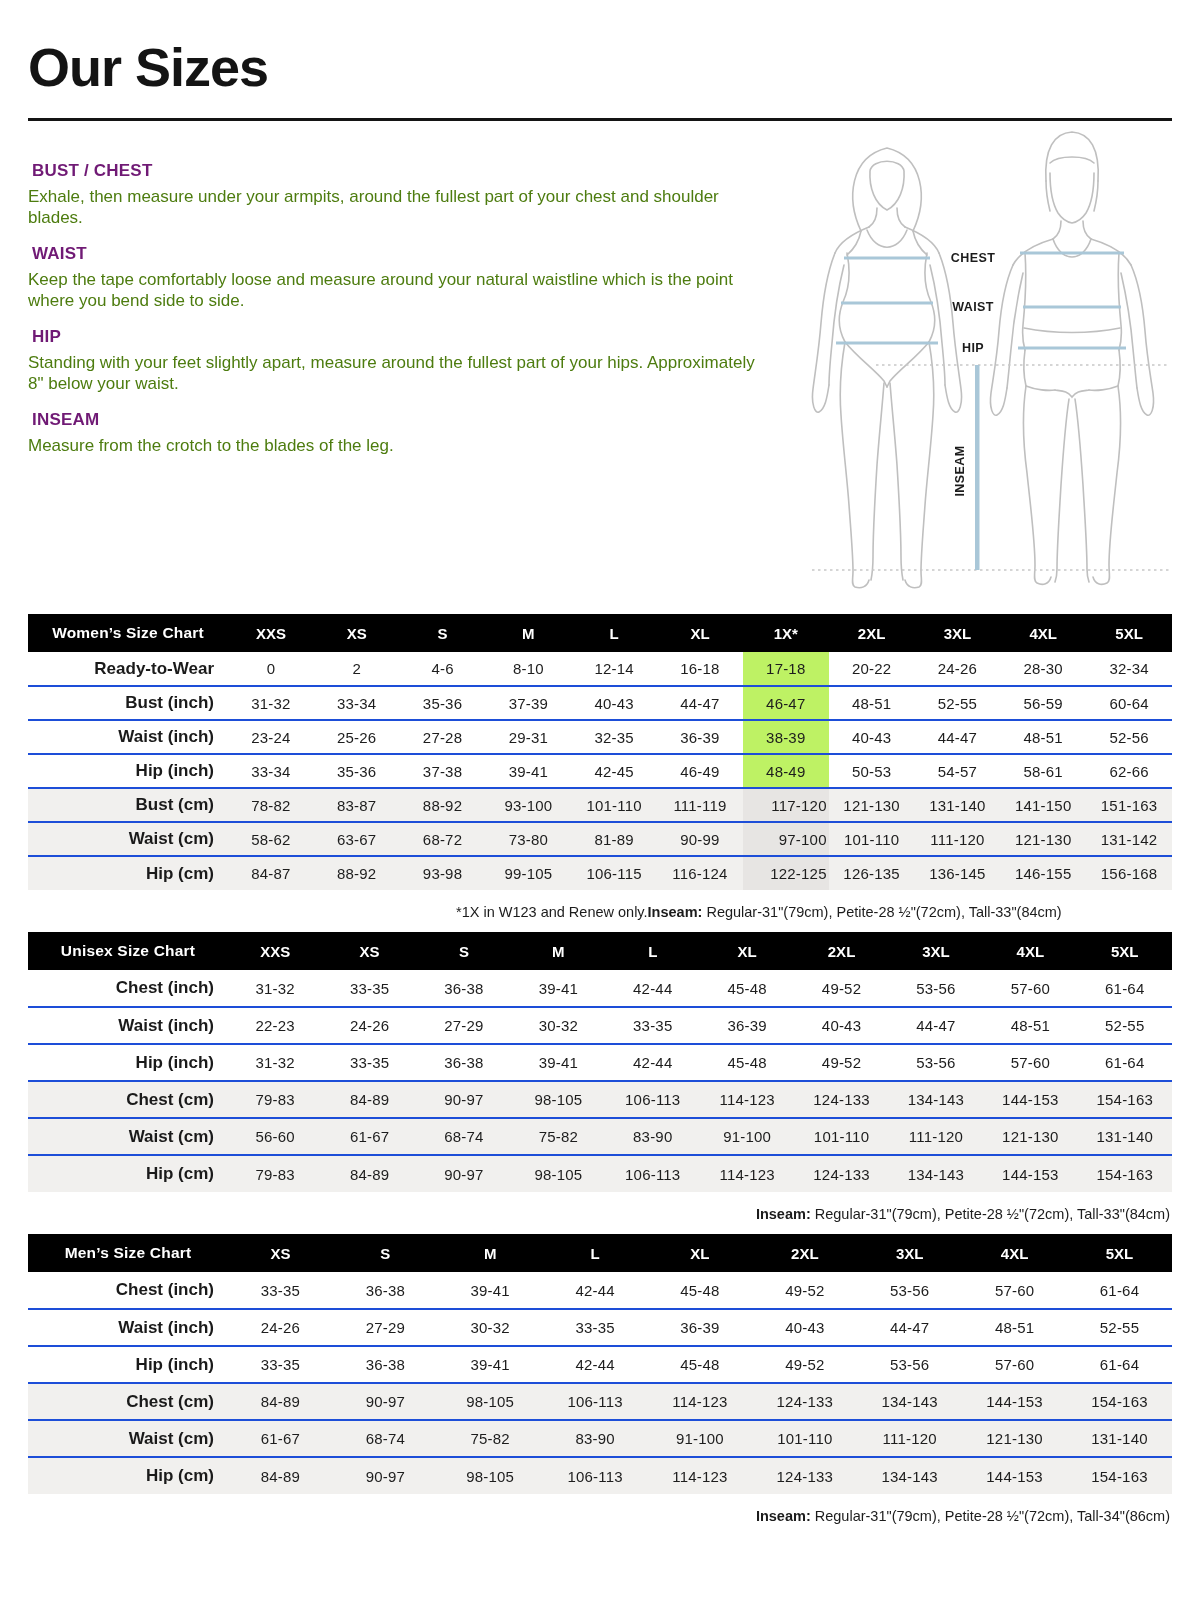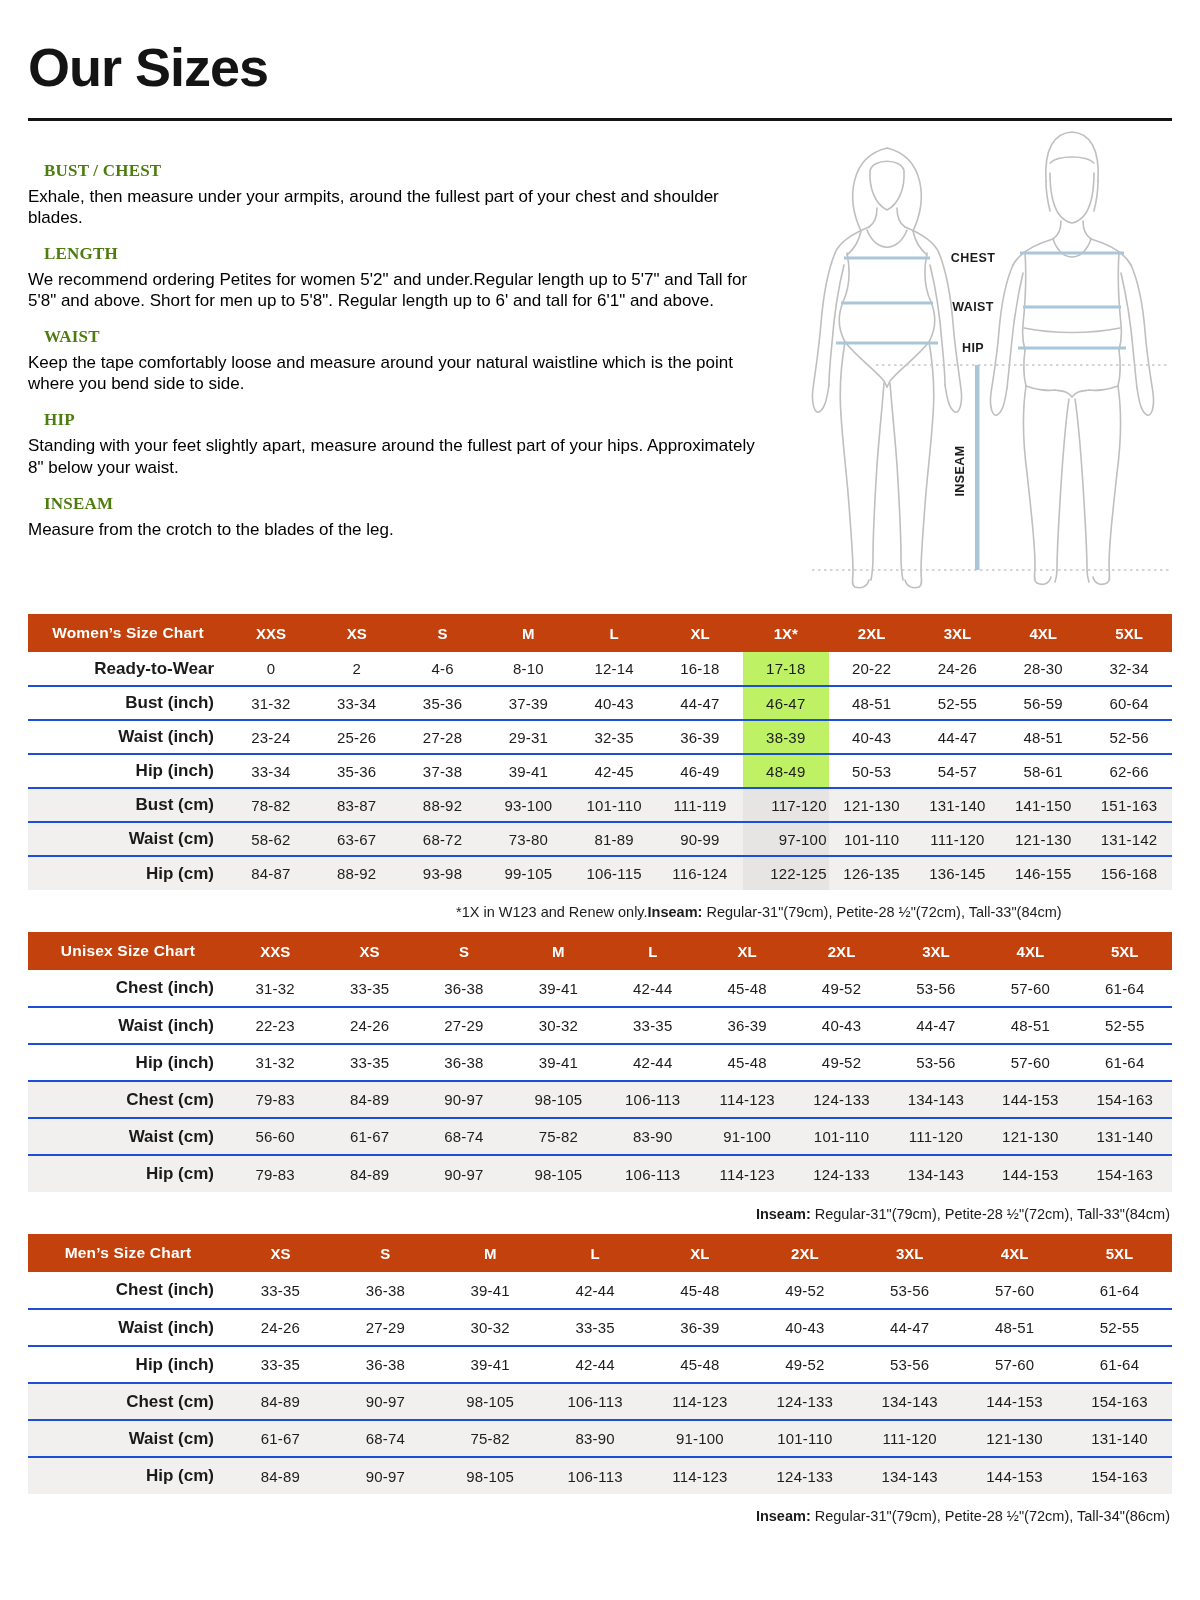--- a/index.html
+++ b/index.html
@@ -20,37 +20,37 @@
 
   
   .top { display:flex; align-items:flex-start; margin-bottom:18px; }
   .instructions { width:750px; padding-top:24px; }
   .measure-heading {
     font-size:17px; font-weight:700; color:#161616;
     letter-spacing:.3px; margin:0 0 8px;
   }
   .section { margin-top:16px; }
   .section-title {
-    font-size:17px; font-weight:700; color:#4d7c0f;
-    letter-spacing:.2px; margin:0 16px 5px;font-family:Liberation Serif, serif;
+    font-size:17px; font-weight:700; color:#701a75;
+    letter-spacing:.2px; margin:0 4px 5px;
   }
   .section-body {
-    font-size:17px; line-height:1.24; color:#000000; margin:0;
+    font-size:17px; line-height:1.24; color:#4d7c0f; margin:0;
   }
 
   .figure-wrap { margin-left:auto; width:400px; }
   .figure-wrap svg { display:block; }
 
   
   .size-table {
     width:100%; border-collapse:collapse; table-layout:fixed;
     font-family:"Liberation Sans", sans-serif;
   }
   .size-table thead th {
-    background:#c2410c; color:#fff; height:38px;
+    background:#000000; color:#fff; height:38px;
     font-size:15px; font-weight:700; text-align:center; padding:0 2px;
   }
   .size-table thead th.corner { width:200px; font-weight:600; font-size:15.5px; letter-spacing:.2px; }
   .size-table tbody tr { border-top:2px solid #1d4ed8; }
   .size-table tbody tr:first-child { border-top:none; }
   .size-table tbody th.rlabel {
     text-align:right; padding-right:14px; font-size:17px; font-weight:700;
     color:#1a1a1a; height:34px;
   }
   .t2 .size-table tbody th.rlabel, .t3 .size-table tbody th.rlabel { height:37px; }
@@ -78,24 +78,20 @@
 
   <h1 class="page-title">Our Sizes</h1>
   <hr class="title-rule">
 
   <div class="top">
     <div class="instructions">
 
       <div class="section">
         <p class="section-title">BUST / CHEST</p>
         <p class="section-body">Exhale, then measure under your armpits, around the fullest part of your chest and shoulder blades.</p>
-      </div>
-      <div class="section">
-        <p class="section-title">LENGTH</p>
-        <p class="section-body">We recommend ordering Petites for women 5'2" and under.Regular length up to 5'7" and Tall for 5'8" and above. Short for men up to 5'8". Regular length up to 6' and tall for 6'1" and above.</p>
       </div>
       <div class="section">
         <p class="section-title">WAIST</p>
         <p class="section-body">Keep the tape comfortably loose and measure around your natural waistline which is the point where you bend side to side.</p>
       </div>
       <div class="section">
         <p class="section-title">HIP</p>
         <p class="section-body">Standing with your feet slightly apart, measure around the fullest part of your hips. Approximately 8" below your waist.</p>
       </div>
       <div class="section">

